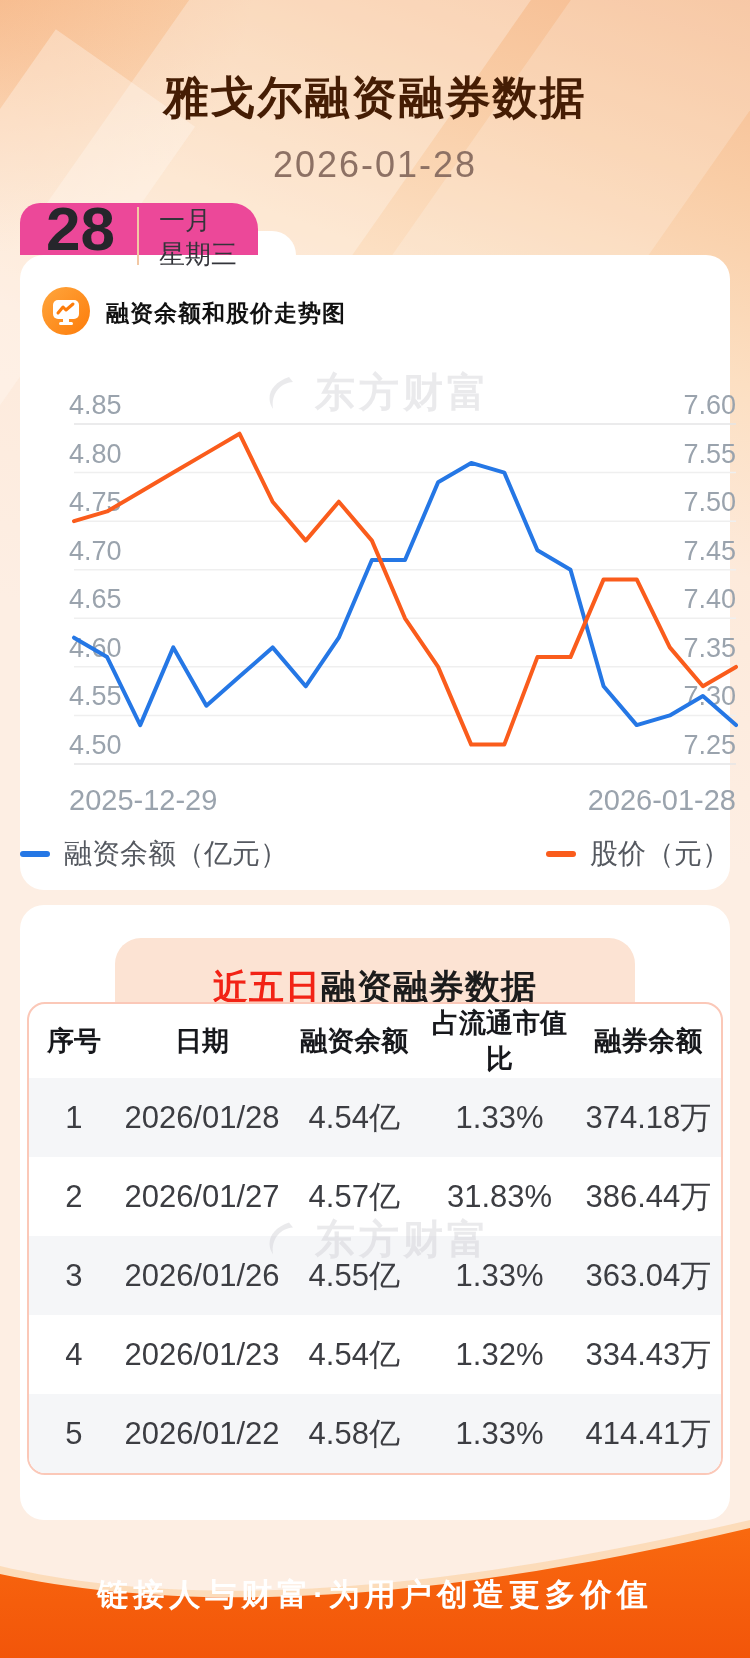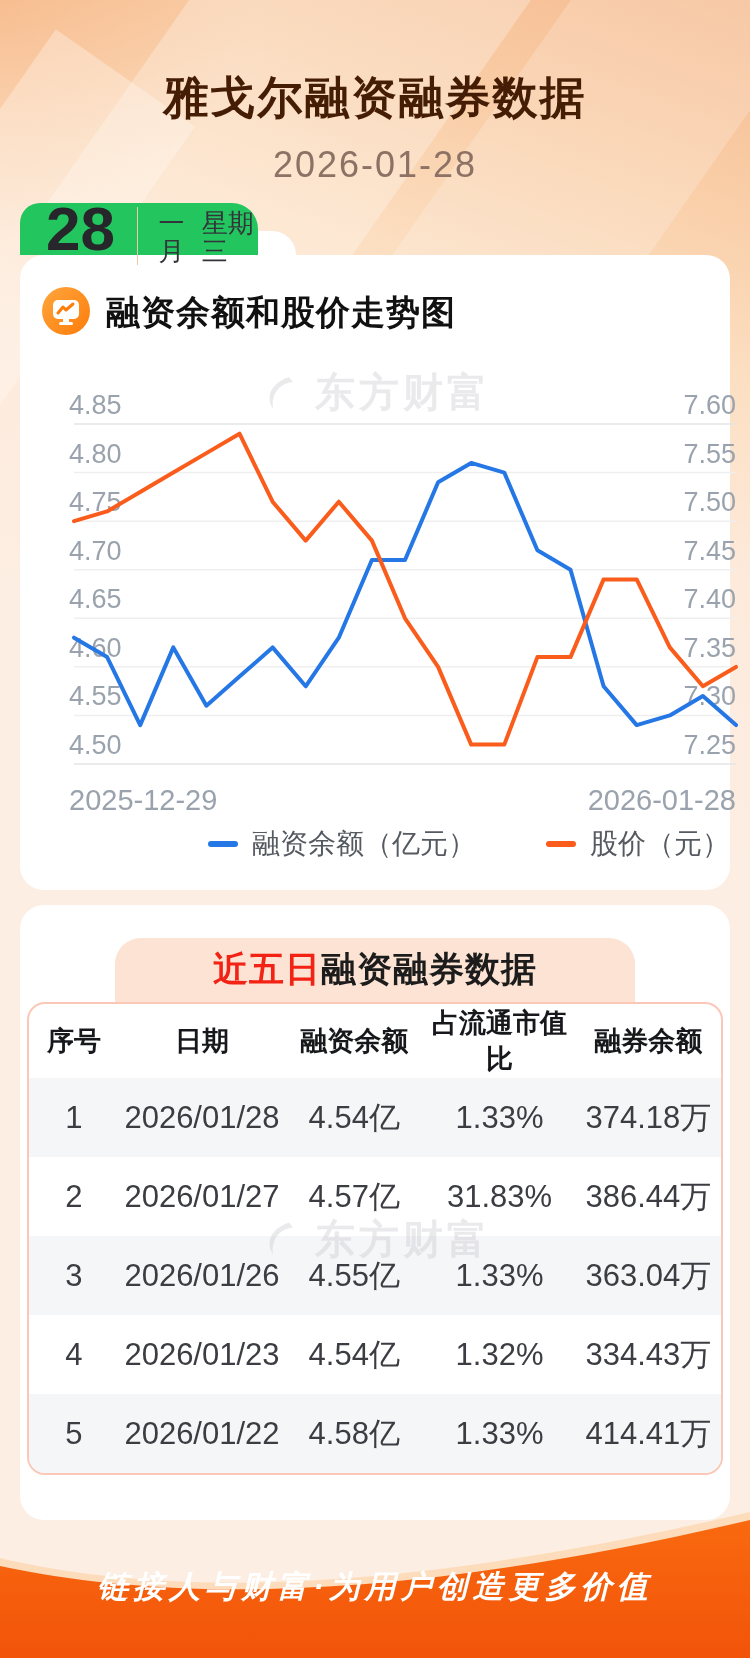--- a/index.html
+++ b/index.html
@@ -13,59 +13,59 @@
   .stripe2{top:-120px;right:30px;width:210px;height:480px;background:rgba(255,255,255,.20);transform:rotate(35deg);}
   .stripe3{top:40px;left:-80px;width:170px;height:420px;background:rgba(255,250,243,.35);transform:rotate(35deg);}
   .corner{top:-120px;left:-120px;width:380px;height:380px;background:radial-gradient(circle at 20% 20%,rgba(240,130,60,.35),rgba(240,130,60,0) 70%);}
 
   .page-title{position:relative;z-index:2;text-align:center;margin:0;padding-top:68px;
     font-size:45px;font-weight:800;letter-spacing:2px;color:#451d04;}
   .page-date{position:relative;z-index:2;text-align:center;margin-top:16px;
     font-size:36px;font-weight:500;color:#8d7164;letter-spacing:2px;}
 
   .date-badge{position:absolute;z-index:2;left:20px;top:203px;width:238px;height:52px;
-    background:#22c55e;border-radius:20px 26px 0 0;display:flex;align-items:center;}
+    background:#ec4899;border-radius:20px 26px 0 0;display:flex;align-items:center;}
   .date-badge::after{content:"";position:absolute;right:-38px;bottom:0;width:38px;height:24px;
     background:#fff;border-top-right-radius:24px;}
   .day-number{font-size:62px;font-weight:800;color:#26262b;margin:0 22px 0 26px;line-height:52px;}
   .badge-divider{width:2px;height:58px;background:#f2c8a4;margin-top:14px;}
-  .badge-texts{display:flex;flex-direction:row;margin-left:20px;margin-top:16px;gap:6px;}
+  .badge-texts{display:flex;flex-direction:column;margin-left:20px;margin-top:16px;gap:6px;}
   .badge-texts span{font-size:26px;color:#33343a;font-weight:500;line-height:28px;}
 
   .card{position:absolute;left:20px;width:710px;background:#fff;border-radius:24px;z-index:1;}
   .chart-card{top:255px;height:635px;}
 
   .section-header{display:flex;align-items:center;gap:16px;padding:32px 0 0 22px;}
-  .section-title{font-size:34px;font-weight:800;color:#111;letter-spacing:1px;}
+  .section-title{font-size:23px;font-weight:800;color:#111;letter-spacing:1px;}
 
   .chart-wrap{position:relative;padding-left:24px;}
   .watermark{position:absolute;display:flex;align-items:center;gap:16px;color:#c9c9cf;opacity:.38;
     font-size:40px;font-weight:800;letter-spacing:4px;pointer-events:none;}
   .wm-chart{left:50%;top:26px;transform:translateX(-50%);}
   .wm-table{left:50%;top:50%;transform:translate(-50%,-50%);}
-  .legend{display:flex;justify-content:flex-end;gap:70px;margin-top:2px;}
+  .legend{display:flex;justify-content:space-between;gap:70px;margin-top:12px;}
   .legend-item{display:flex;align-items:center;gap:14px;}
   .legend-dash{width:30px;height:6px;border-radius:3px;}
   .legend-label{font-size:28px;color:#555960;}
 
   .table-card-outer{top:905px;height:615px;}
   .table-tab{position:absolute;left:50%;transform:translateX(-50%);top:33px;width:520px;height:90px;
-    background:#fce3d3;border-radius:26px;display:flex;justify-content:center;padding-top:8px;box-sizing:border-box;}
+    background:#fce3d3;border-radius:26px;display:flex;justify-content:center;padding-top:26px;box-sizing:border-box;}
   .table-tab .hl{color:#f22315;}
   .table-title{font-size:35px;font-weight:800;color:#1c1c1c;letter-spacing:1px;}
   .table-box{position:absolute;left:7px;top:97px;width:696px;background:#fff;
     border:2px solid #fbc8b8;border-radius:18px;overflow:hidden;box-sizing:border-box;}
   table{width:100%;border-collapse:collapse;table-layout:fixed;padding-left:40px;}
   thead th{height:68px;font-size:27px;font-weight:600;color:#17181c;text-align:center;}
   tbody td{height:77px;font-size:31px;font-weight:500;color:#3c3d42;text-align:center;}
   tbody tr:nth-child(odd){background:#f5f6f8;}
   col.c0{width:13%;} col.c1{width:24%;} col.c2{width:20%;} col.c3{width:22%;} col.c4{width:21%;}
   .tbl-wrap{position:relative;}
 
-  .footer{position:absolute;left:0;bottom:8px;width:750px;height:144px;z-index:3;font-style:italic;}
+  .footer{position:absolute;left:0;bottom:0;width:750px;height:144px;z-index:3;}
   .footer svg{display:block;}
   .footer-text{position:absolute;left:0;right:0;bottom:42px;text-align:center;
     color:#fff;font-size:31px;font-weight:700;letter-spacing:5px;}
 </style>
 </head>
 <body>
 
 <div class="decor corner"></div>
 <div class="decor stripe1"></div>
 <div class="decor stripe2"></div>

